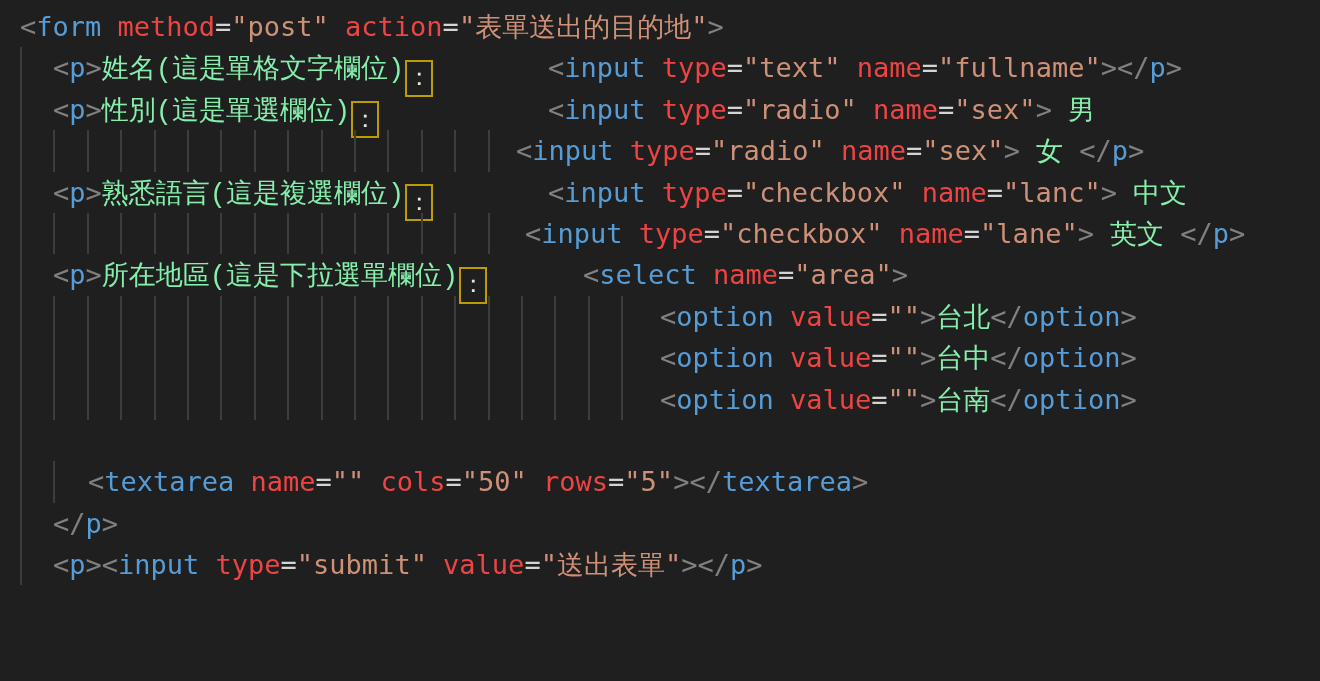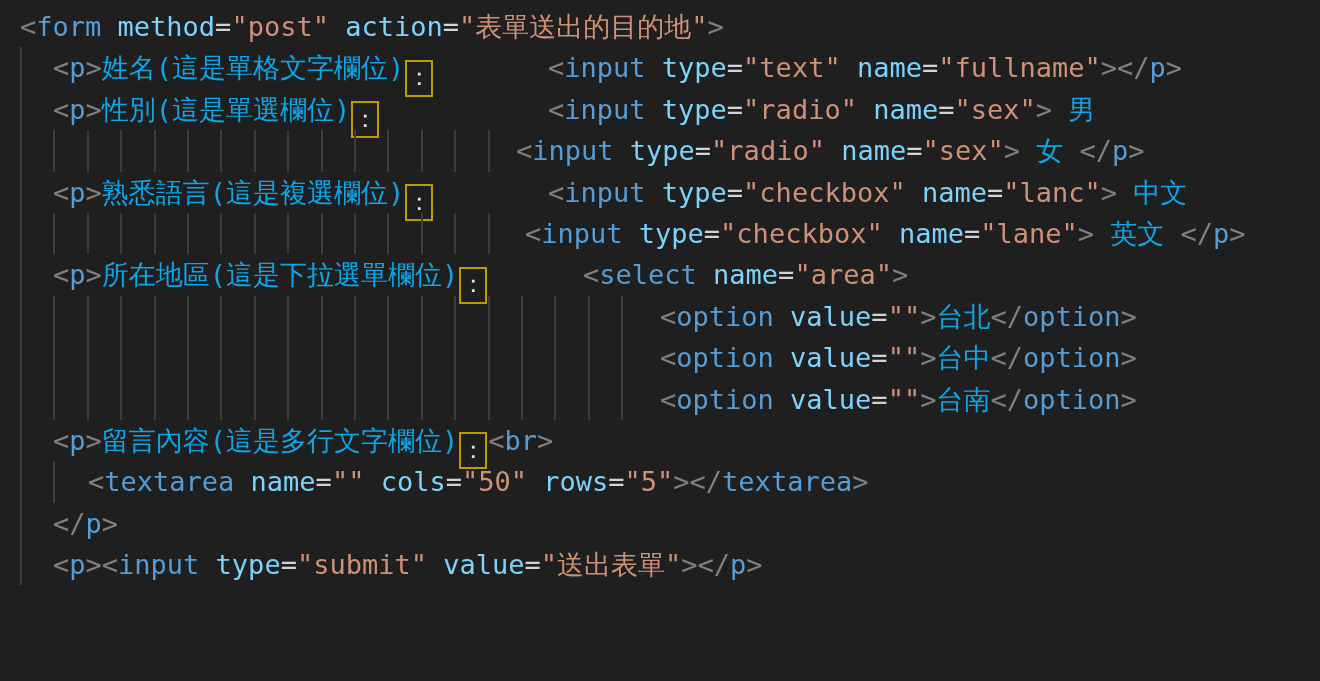--- a/index.html
+++ b/index.html
@@ -22,24 +22,24 @@
   .guides{
     position:absolute;
     top:0;height:100%;
     left:20px;
     background:repeating-linear-gradient(to right,#3d3d3d 0,#3d3d3d 2px,transparent 2px,transparent 33.4px);
     pointer-events:none;
   }
   .seg{position:absolute;top:0;}
   .tk-p{color:#808080;}
   .tk-t{color:#569cd6;}
-  .tk-a{color:#7dd3fc;}
+  .tk-a{color:#ef4444;}
   .tk-o{color:#d4d4d4;}
   .tk-s{color:#ce9178;}
-  .tk-x{color:#0ea5e9;}
+  .tk-x{color:#86efac;font-family:Liberation Mono, monospace;}
   .tk-box{
     display:inline-flex;
     align-items:center;
     justify-content:center;
     width:24px;height:33px;
     border:2.5px solid #bd9b03;
     color:#e8e8d0;
     font-size:24px;
     vertical-align:-8px;
     margin:0 1px;
@@ -53,17 +53,17 @@
     <div class="line"><span class="seg" style="left: 20px;"><span class="tk-p">&lt;</span><span class="tk-t">form</span><span class="tk-x"> </span><span class="tk-a">method</span><span class="tk-o">=</span><span class="tk-s">"post"</span><span class="tk-x"> </span><span class="tk-a">action</span><span class="tk-o">=</span><span class="tk-s">"表單送出的目的地"</span><span class="tk-p">&gt;</span></span></div>
     <div class="line"><span class="guides" style="width: 2px;"></span><span class="seg" style="left: 53px;"><span class="tk-p">&lt;</span><span class="tk-t">p</span><span class="tk-p">&gt;</span><span class="tk-x">姓名(這是單格文字欄位)</span><span class="tk-box">：</span></span><span class="seg" style="left: 548px;"><span class="tk-p">&lt;</span><span class="tk-t">input</span><span class="tk-x"> </span><span class="tk-a">type</span><span class="tk-o">=</span><span class="tk-s">"text"</span><span class="tk-x"> </span><span class="tk-a">name</span><span class="tk-o">=</span><span class="tk-s">"fullname"</span><span class="tk-p">&gt;</span><span class="tk-p">&lt;/</span><span class="tk-t">p</span><span class="tk-p">&gt;</span></span></div>
     <div class="line"><span class="guides" style="width: 2px;"></span><span class="seg" style="left: 53px;"><span class="tk-p">&lt;</span><span class="tk-t">p</span><span class="tk-p">&gt;</span><span class="tk-x">性別(這是單選欄位)</span><span class="tk-box">：</span></span><span class="seg" style="left: 548px;"><span class="tk-p">&lt;</span><span class="tk-t">input</span><span class="tk-x"> </span><span class="tk-a">type</span><span class="tk-o">=</span><span class="tk-s">"radio"</span><span class="tk-x"> </span><span class="tk-a">name</span><span class="tk-o">=</span><span class="tk-s">"sex"</span><span class="tk-p">&gt;</span><span class="tk-x"> 男</span></span></div>
     <div class="line"><span class="guides" style="width: 469.6px;"></span><span class="seg" style="left: 516px;"><span class="tk-p">&lt;</span><span class="tk-t">input</span><span class="tk-x"> </span><span class="tk-a">type</span><span class="tk-o">=</span><span class="tk-s">"radio"</span><span class="tk-x"> </span><span class="tk-a">name</span><span class="tk-o">=</span><span class="tk-s">"sex"</span><span class="tk-p">&gt;</span><span class="tk-x"> 女 </span><span class="tk-p">&lt;/</span><span class="tk-t">p</span><span class="tk-p">&gt;</span></span></div>
     <div class="line"><span class="guides" style="width: 2px;"></span><span class="seg" style="left: 53px;"><span class="tk-p">&lt;</span><span class="tk-t">p</span><span class="tk-p">&gt;</span><span class="tk-x">熟悉語言(這是複選欄位)</span><span class="tk-box">：</span></span><span class="seg" style="left: 548px;"><span class="tk-p">&lt;</span><span class="tk-t">input</span><span class="tk-x"> </span><span class="tk-a">type</span><span class="tk-o">=</span><span class="tk-s">"checkbox"</span><span class="tk-x"> </span><span class="tk-a">name</span><span class="tk-o">=</span><span class="tk-s">"lanc"</span><span class="tk-p">&gt;</span><span class="tk-x"> 中文</span></span></div>
     <div class="line"><span class="guides" style="width: 469.6px;"></span><span class="seg" style="left: 525px;"><span class="tk-p">&lt;</span><span class="tk-t">input</span><span class="tk-x"> </span><span class="tk-a">type</span><span class="tk-o">=</span><span class="tk-s">"checkbox"</span><span class="tk-x"> </span><span class="tk-a">name</span><span class="tk-o">=</span><span class="tk-s">"lane"</span><span class="tk-p">&gt;</span><span class="tk-x"> 英文 </span><span class="tk-p">&lt;/</span><span class="tk-t">p</span><span class="tk-p">&gt;</span></span></div>
     <div class="line"><span class="guides" style="width: 2px;"></span><span class="seg" style="left: 53px;"><span class="tk-p">&lt;</span><span class="tk-t">p</span><span class="tk-p">&gt;</span><span class="tk-x">所在地區(這是下拉選單欄位)</span><span class="tk-box">：</span></span><span class="seg" style="left: 583px;"><span class="tk-p">&lt;</span><span class="tk-t">select</span><span class="tk-x"> </span><span class="tk-a">name</span><span class="tk-o">=</span><span class="tk-s">"area"</span><span class="tk-p">&gt;</span></span></div>
     <div class="line"><span class="guides" style="width: 603.2px;"></span><span class="seg" style="left: 660px;"><span class="tk-p">&lt;</span><span class="tk-t">option</span><span class="tk-x"> </span><span class="tk-a">value</span><span class="tk-o">=</span><span class="tk-s">""</span><span class="tk-p">&gt;</span><span class="tk-x">台北</span><span class="tk-p">&lt;/</span><span class="tk-t">option</span><span class="tk-p">&gt;</span></span></div>
     <div class="line"><span class="guides" style="width: 603.2px;"></span><span class="seg" style="left: 660px;"><span class="tk-p">&lt;</span><span class="tk-t">option</span><span class="tk-x"> </span><span class="tk-a">value</span><span class="tk-o">=</span><span class="tk-s">""</span><span class="tk-p">&gt;</span><span class="tk-x">台中</span><span class="tk-p">&lt;/</span><span class="tk-t">option</span><span class="tk-p">&gt;</span></span></div>
     <div class="line"><span class="guides" style="width: 603.2px;"></span><span class="seg" style="left: 660px;"><span class="tk-p">&lt;</span><span class="tk-t">option</span><span class="tk-x"> </span><span class="tk-a">value</span><span class="tk-o">=</span><span class="tk-s">""</span><span class="tk-p">&gt;</span><span class="tk-x">台南</span><span class="tk-p">&lt;/</span><span class="tk-t">option</span><span class="tk-p">&gt;</span></span></div>
-    <div class="line"><span class="guides" style="width: 2px;"></span><span class="seg" style="left: 53px;"><span class="tk-p">&lt;</span><span class="tk-t">p</span><span class="tk-p">&gt;</span><span class="tk-x">留言內容(這是多行文字欄位)</span><span class="tk-box">：</span><span class="tk-p">&lt;</span><span class="tk-t">br</span><span class="tk-p">&gt;</span></span></div>
+    <div class="line"><span class="guides" style="width: 2px;"></span></div>
     <div class="line"><span class="guides" style="width: 35.4px;"></span><span class="seg" style="left: 88px;"><span class="tk-p">&lt;</span><span class="tk-t">textarea</span><span class="tk-x"> </span><span class="tk-a">name</span><span class="tk-o">=</span><span class="tk-s">""</span><span class="tk-x"> </span><span class="tk-a">cols</span><span class="tk-o">=</span><span class="tk-s">"50"</span><span class="tk-x"> </span><span class="tk-a">rows</span><span class="tk-o">=</span><span class="tk-s">"5"</span><span class="tk-p">&gt;</span><span class="tk-p">&lt;/</span><span class="tk-t">textarea</span><span class="tk-p">&gt;</span></span></div>
     <div class="line"><span class="guides" style="width: 2px;"></span><span class="seg" style="left: 53px;"><span class="tk-p">&lt;/</span><span class="tk-t">p</span><span class="tk-p">&gt;</span></span></div>
     <div class="line"><span class="guides" style="width: 2px;"></span><span class="seg" style="left: 53px;"><span class="tk-p">&lt;</span><span class="tk-t">p</span><span class="tk-p">&gt;</span><span class="tk-p">&lt;</span><span class="tk-t">input</span><span class="tk-x"> </span><span class="tk-a">type</span><span class="tk-o">=</span><span class="tk-s">"submit"</span><span class="tk-x"> </span><span class="tk-a">value</span><span class="tk-o">=</span><span class="tk-s">"送出表單"</span><span class="tk-p">&gt;</span><span class="tk-p">&lt;/</span><span class="tk-t">p</span><span class="tk-p">&gt;</span></span></div>
   </div>
 
 </body></html>

